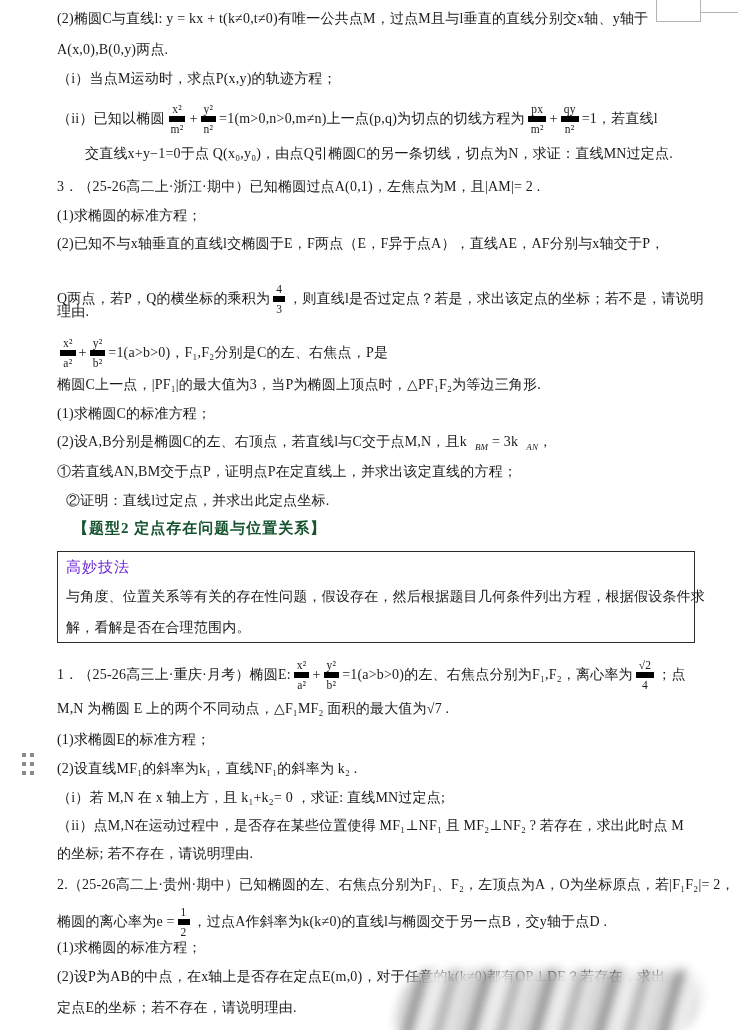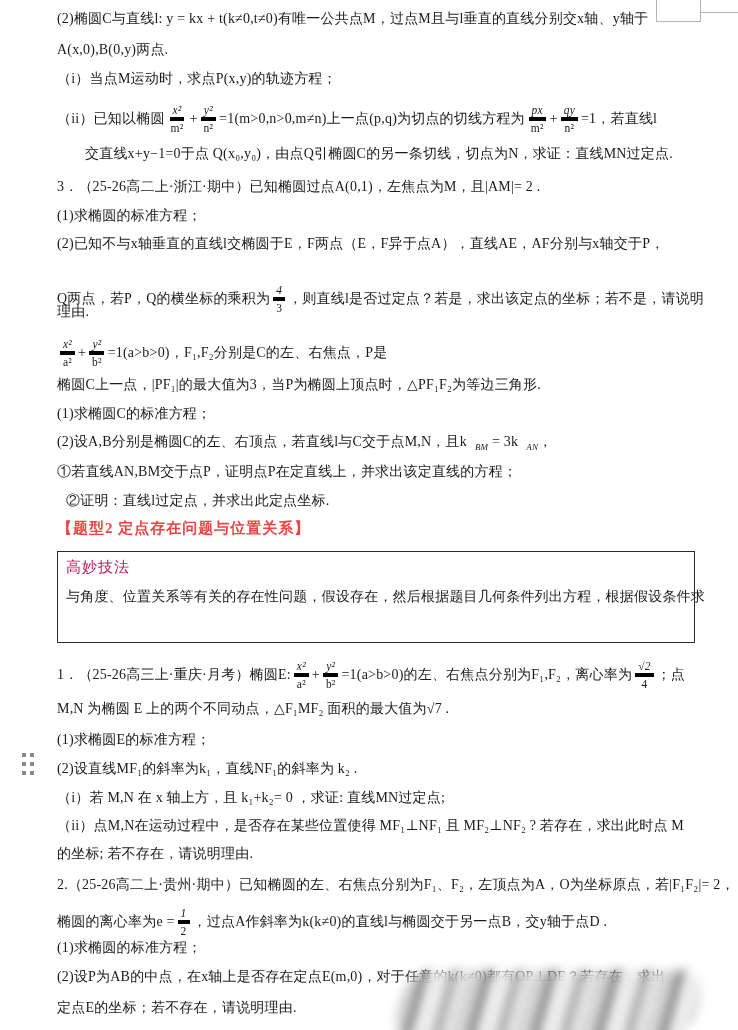--- a/index.html
+++ b/index.html
@@ -11,30 +11,30 @@
   }
   .line{
     position:absolute;left:57px;white-space:nowrap;
     letter-spacing:0.2px;
   }
   .line.flex{display:flex;align-items:center;}
   .frac{
     display:inline-flex;flex-direction:column;align-items:center;
     font-size:11.5px;line-height:1.25;margin:0 3px;text-align:center;
   }
-  .fn{display:block;border-bottom:4px solid #000000;padding:0 3px;font-style:italic;}
+  .fn{display:block;border-bottom:6px solid #000000;padding:0 3px;}
   .fd{display:block;padding:0 3px;}
   sub.ss{font-size:9px;font-style:italic;margin-left:8px;}
-  .hdr{color:#ef4444;font-weight:bold;font-size:15px;letter-spacing:1px;}
+  .hdr{color:#14532d;font-weight:bold;font-size:15px;letter-spacing:1px;margin-left:16px;}
   .tipbox{
     position:absolute;left:57px;top:551px;width:638px;height:92px;
     border:1px solid #2b2b2b;background:#ffffff;box-sizing:border-box;
   }
   .tiptitle{
-    position:absolute;left:8px;top:6px;color:#be185d;font-size:15px;
+    position:absolute;left:8px;top:6px;color:#6d28d9;font-size:15px;
     letter-spacing:1px;
   }
   .tipline1{position:absolute;left:8px;top:36px;white-space:nowrap;letter-spacing:0.2px;}
   .tipline2{position:absolute;left:8px;top:67px;white-space:nowrap;letter-spacing:0.2px;}
   .frag{position:absolute;border:1px solid #b4b4b4;background:#ffffff;box-sizing:border-box;}
   .frag1{left:656px;top:-12px;width:45px;height:34px;}
   .frag2{left:696px;top:-44px;width:70px;height:57px;}
   .drag-handle{
     position:absolute;left:22px;top:753px;width:16px;height:26px;cursor:grab;
   }
@@ -120,20 +120,21 @@
   <span>(2)设A,B分别是椭圆C的左、右顶点，若直线l与C交于点M,N，且k</span><sub class="ss">BM</sub><span> = 3k</span><sub class="ss">AN</sub><span>，</span>
 </div>
 <div class="line" style="top:463px;text-align:center;">①若直线AN,BM交于点P，证明点P在定直线上，并求出该定直线的方程；</div>
 <div class="line" style="top:492px;margin-left:9px;">②证明：直线l过定点，并求出此定点坐标.</div>
 
 <div class="line hdr" style="top:519px;">【题型2 定点存在问题与位置关系】</div>
 
 <div class="tipbox">
   <div class="tiptitle">高妙技法</div>
   <div class="tipline1">与角度、位置关系等有关的存在性问题，假设存在，然后根据题目几何条件列出方程，根据假设条件求</div>
+  <div class="tipline2">解，看解是否在合理范围内。</div>
 </div>
 
 <div class="line flex" style="top:652px;height:46px;">
   <span>1．（25-26高三上·重庆·月考）椭圆E:</span>
   <span class="frac">
       <span class="fn">x²</span>
       <span class="fd">a²</span>
     </span>
   <span>+</span>
   <span class="frac">

